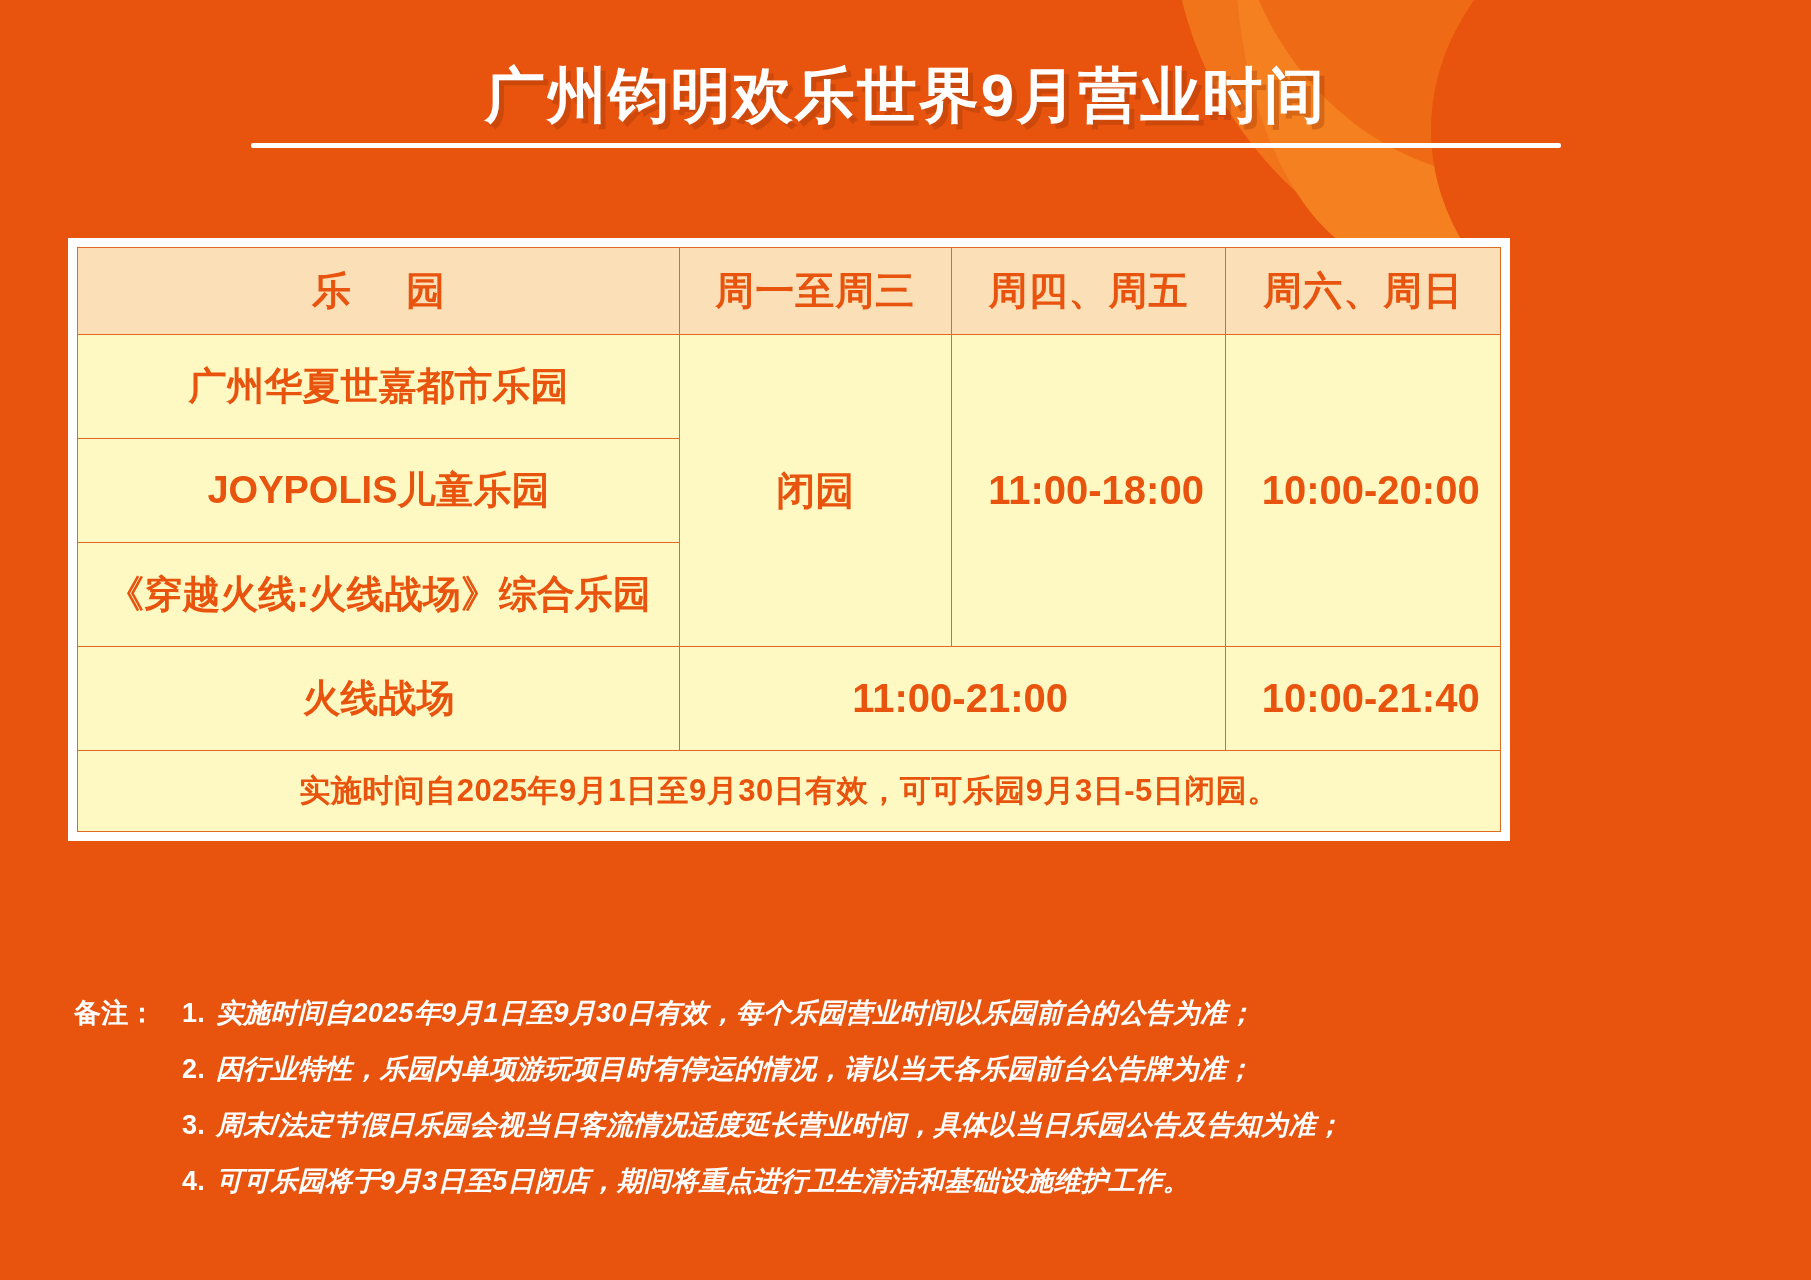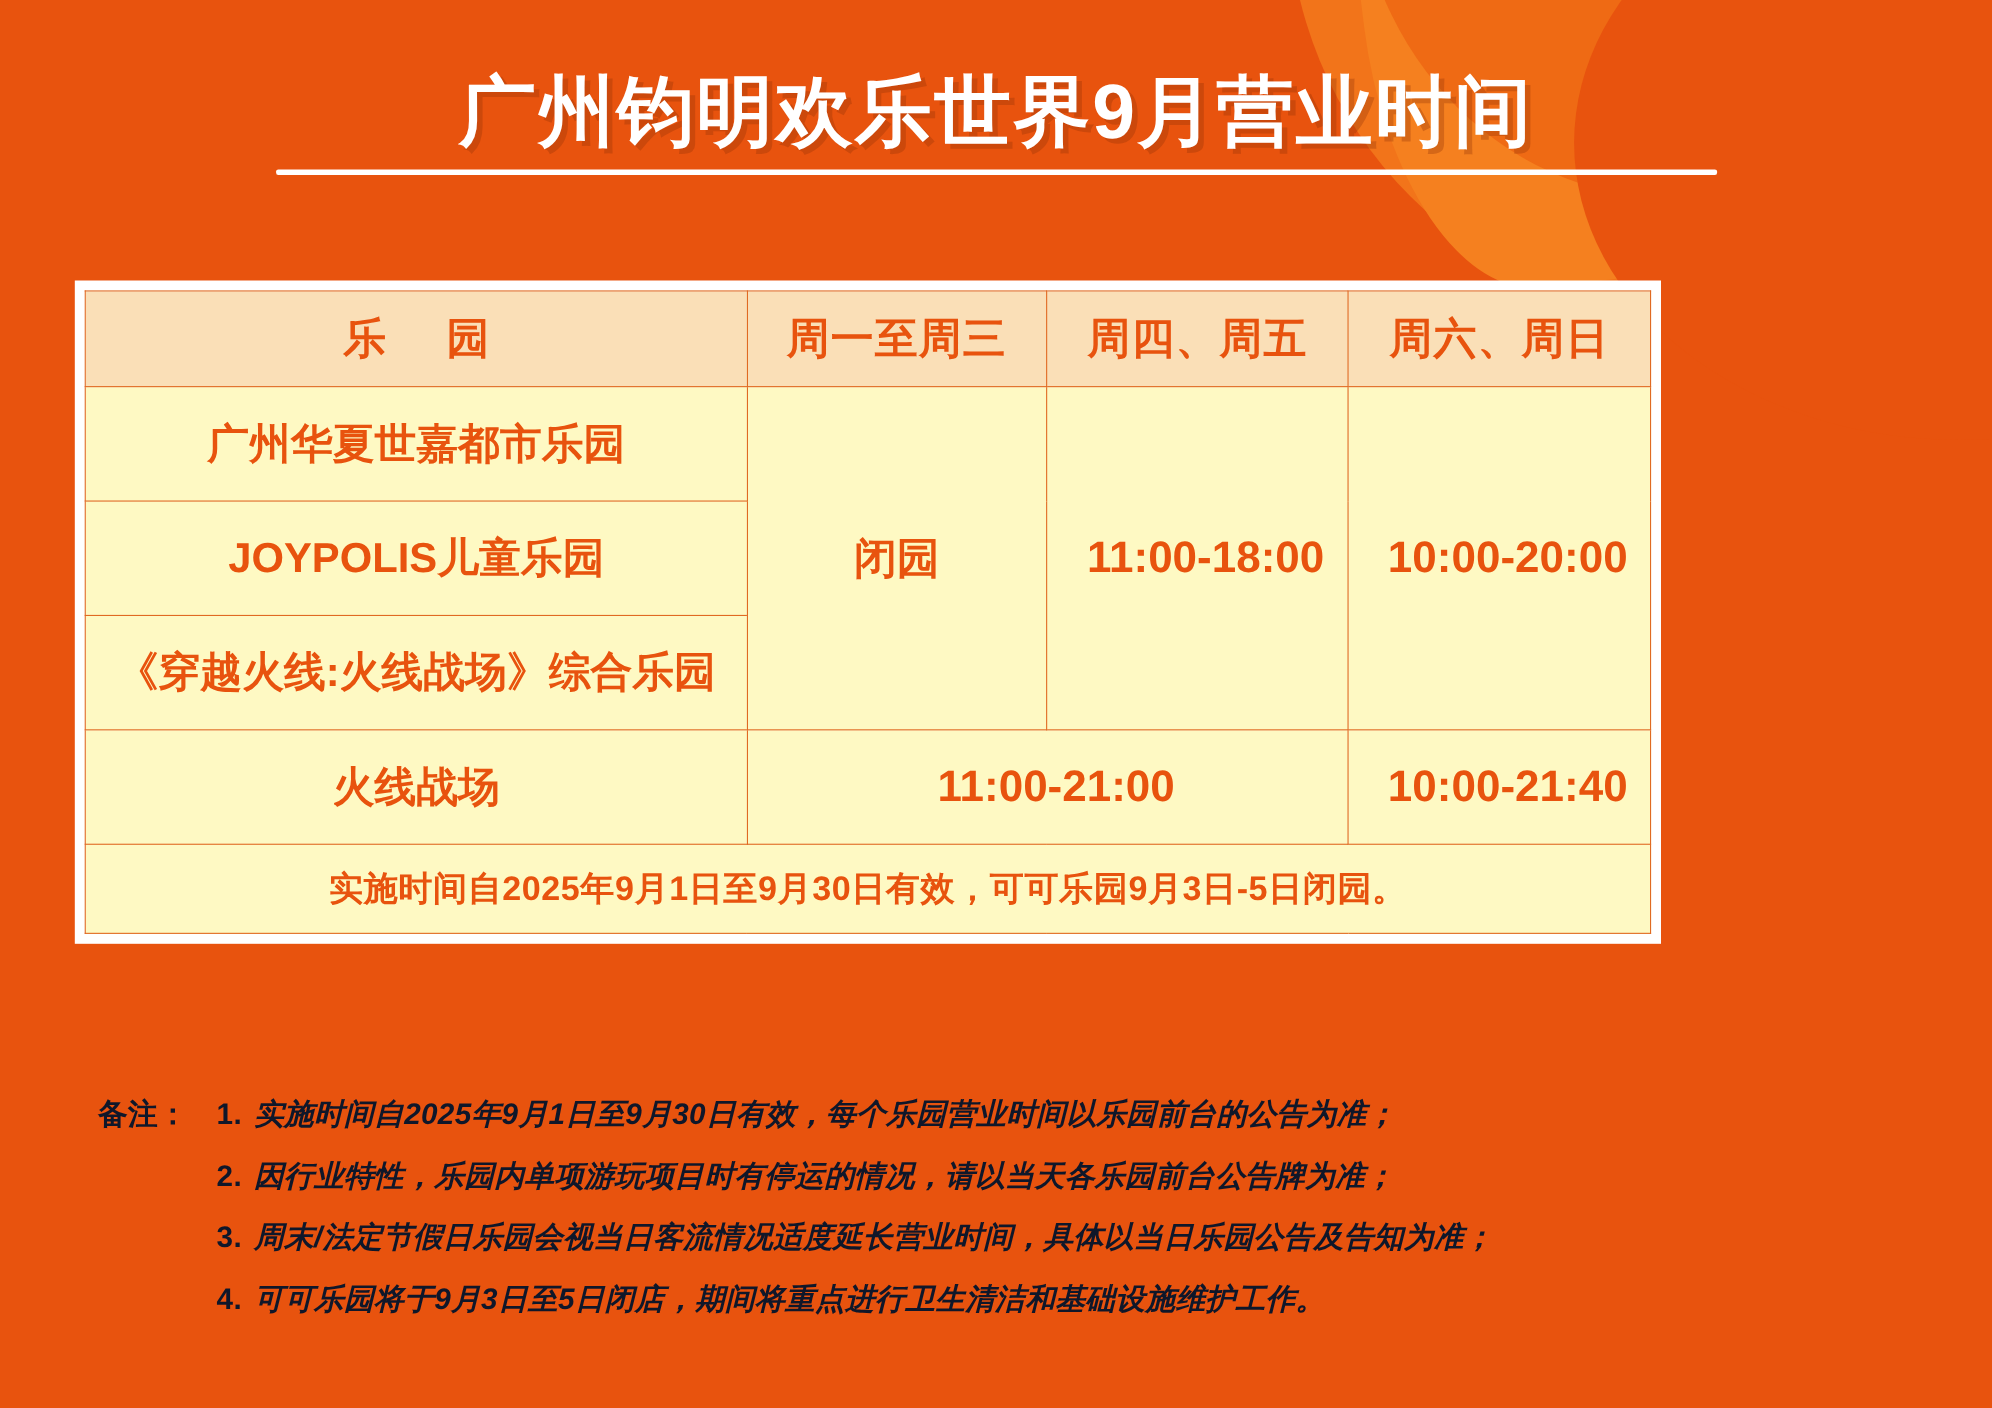--- a/index.html
+++ b/index.html
@@ -29,40 +29,39 @@
   .arc-mask{
     position:absolute;right:-320px;top:-140px;
     width:700px;height:540px;border-radius:50%;
     background:#e8530e;
   }
 
   
   .title-block{position:absolute;left:0;right:0;top:62px;text-align:center;z-index:5;}
   .title{
     display:inline-block;
-    font-size:70px;line-height:1.12;
+    font-size:60px;line-height:1.12;
     font-weight:bold;color:#ffffff;
     letter-spacing:2px;
     text-shadow:5px 5px 0 rgba(140,45,5,.30);
     white-space:nowrap;
   }
   .title-rule{
     width:1310px;height:5px;background:#ffffff;
     margin:14px auto 0;border-radius:2px;
   }
 
   
   .card{
     position:absolute;left:68px;top:238px;
     width:1442px;
     background:#ffffff;
     padding:9px;
     box-sizing:border-box;
     z-index:6;
-    margin-top:17px;
   }
   table{
     border-collapse:collapse;width:100%;
     table-layout:fixed;
   }
   table td,table th{
     border:1.5px solid #e06a22;
     color:#e8530e;
     text-align:center;
     vertical-align:middle;
@@ -83,22 +82,22 @@
   tfoot td{
     height:78px;font-size:31px;letter-spacing:0.5px;
   }
   col.c1{width:42.3%;}
   col.c2{width:19.1%;}
   col.c3{width:19.3%;}
   col.c4{width:19.3%;}
 
   
   .notes{
-    position:absolute;left:89px;top:1000px;right:60px;
-    color:#0f172a;z-index:5;
+    position:absolute;left:74px;top:1000px;right:60px;
+    color:#ffffff;z-index:5;
   }
   .note-row{
     display:flex;align-items:flex-start;
     font-size:27px;line-height:1.0;
     margin-bottom:29px;font-weight:bold;
     letter-spacing:0.3px;
   }
   .note-label{flex:0 0 auto;padding-right:16px;white-space:nowrap;}
   .note-num{flex:0 0 auto;width:34px;text-align:left;padding-left:10px;}
   .note-text{flex:1 1 auto;font-style:italic;}

